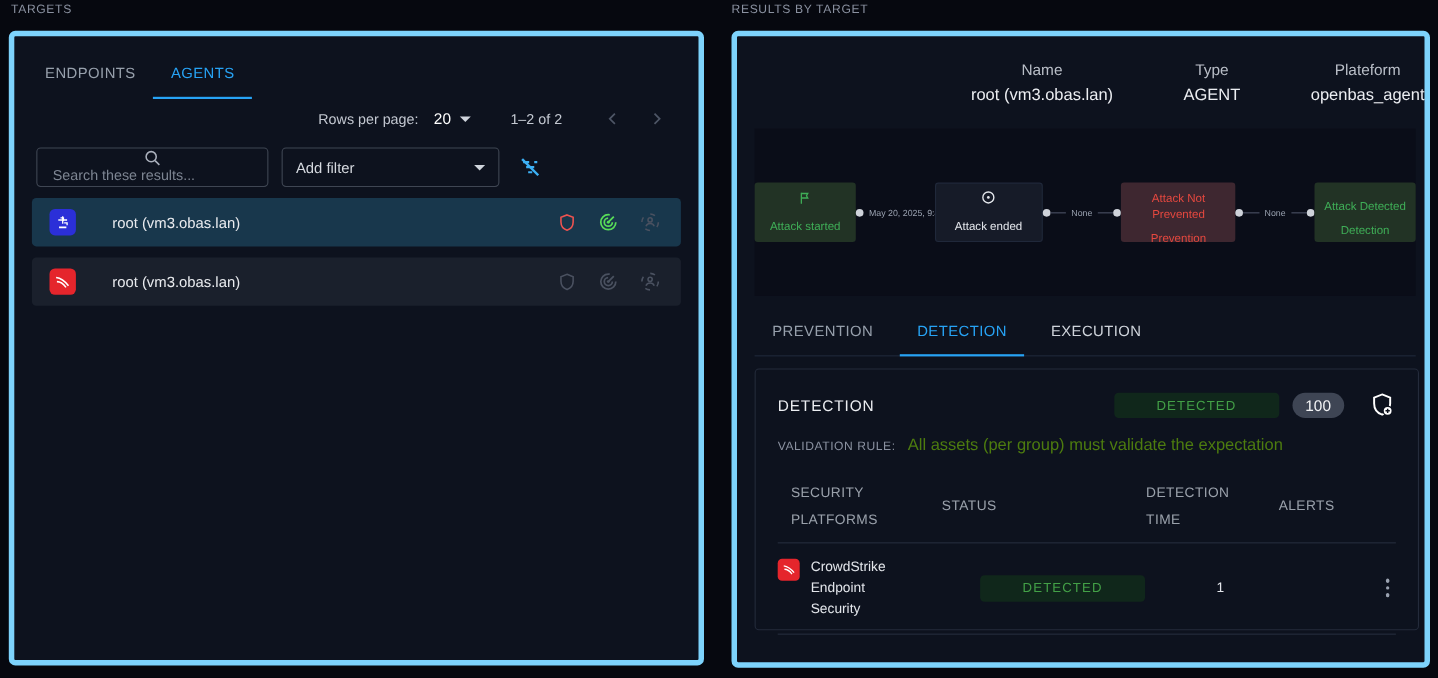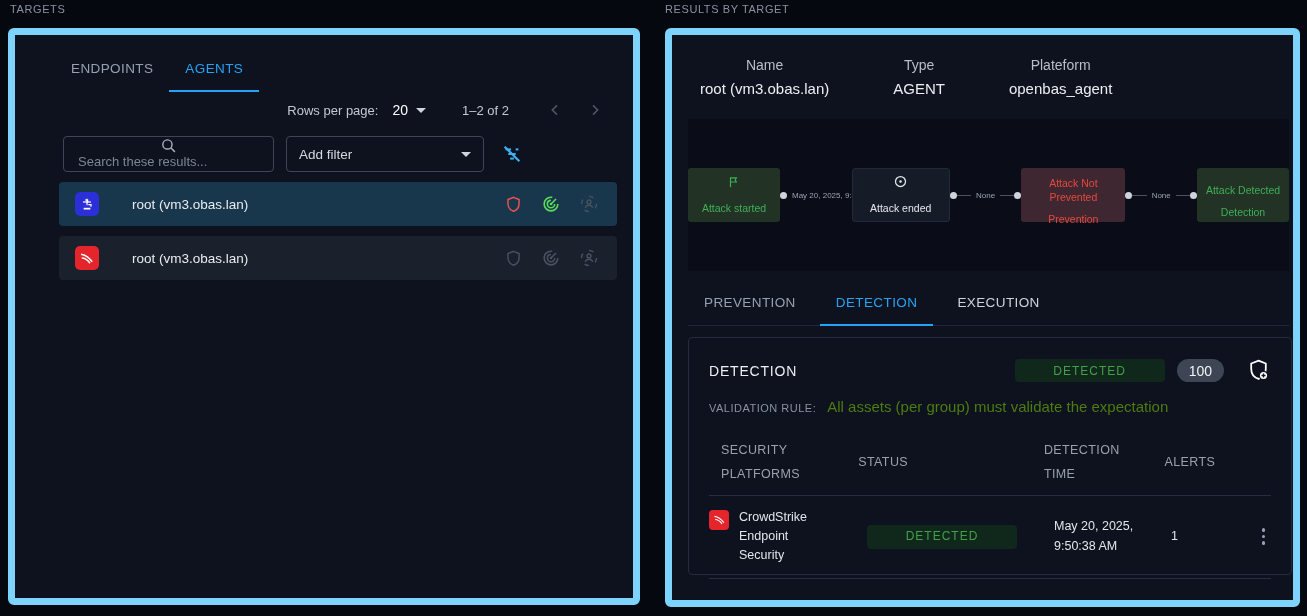--- a/index.html
+++ b/index.html
@@ -2,21 +2,21 @@
 <html><head>
 <meta charset="utf-8">
 <style>
   * { margin:0; padding:0; box-sizing:border-box; }
   html,body { width:1307px; height:616px; background:#06080f; overflow:hidden;
               font-family:"Liberation Sans", sans-serif; color:#e9ebef; }
   .page { position:relative; width:1307px; height:616px; }
 
   .section-title { position:absolute; top:3px; font-size:11px; letter-spacing:.6px;
                    color:#8a91a0; text-transform:uppercase; }
-  .card { position:absolute; background:#0d121e; border:7px solid #7dd3fc; border-radius:6px;padding-left:28px; }
+  .card { position:absolute; background:#0d121e; border:5px solid #7dd3fc; border-radius:6px; }
 
   
   #left-title { left:10px; }
   #left-card { left:8px; top:28px; width:632px; height:577px; }
 
   .tabs-left { display:flex; padding:20px 0 0 12px; }
   .tab { padding:6px 16px 14px; font-size:13.5px; letter-spacing:.4px; color:#97a0ac;
          cursor:pointer; text-align:center; }
   .tab.active { color:#27a3f5; border-bottom:2px solid #27a3f5; }
 
@@ -52,21 +52,21 @@
                 justify-content:center; flex:0 0 24px; }
   .row-avatar.openbas { background:#2b2fd8; }
   .row-avatar.crowdstrike { background:#e5252c; }
   .row-label { font-size:13.5px; color:#e9ebef; margin-left:33px; flex:1; }
   .row-icons { display:flex; align-items:center; gap:18px; }
 
   
   #right-title { left:665px; }
   #right-card { left:665px; top:28px; width:635px; height:579px; }
 
-  .summary { display:flex; justify-content:flex-start; gap:64px; padding-top:22px; }
+  .summary { display:flex; justify-content:flex-end; gap:64px; padding-top:22px; }
   .summary .col { display:flex; flex-direction:column; align-items:center; gap:7px; }
   .sum-label { font-size:14px; color:#b9bec7; }
   .sum-value { font-size:15px; color:#eceef2; }
 
   .timeline { position:absolute; left:16px; top:84px; width:601px; height:152px;
               background:#0a0d18; display:flex; align-items:center; }
   .tnode { height:54px; border-radius:3px; display:flex; flex-direction:column;
            align-items:center; justify-content:center; gap:12px; text-align:center;
            font-size:10.5px; line-height:1.35; padding:4px 6px; flex-shrink:0; }
   .tnode.success { background:#223325; color:#3fae57; }
@@ -368,23 +368,20 @@
                   <path d="M4 7q8 1 15 10"></path>
                     <path d="M5 12q6 0 11 7"></path>
                 </svg>
               </div>
               <span class="platform-name">CrowdStrike Endpoint Security</span>
             </div>
           </div>
           <div class="td c2">
             <span class="body-chip">DETECTED</span>
           </div>
-          <div class="td c3">
-            <span class="dt-cell" style="display:inline-block">May 20, 2025, 9:50:38 AM</span>
-          </div>
           <div class="td c4">1</div>
           <div class="td c5">
             <span class="kebab">
               <span></span>
                 <span></span>
                 <span></span>
             </span>
           </div>
         </div>
         <div class="tdivider"></div>

